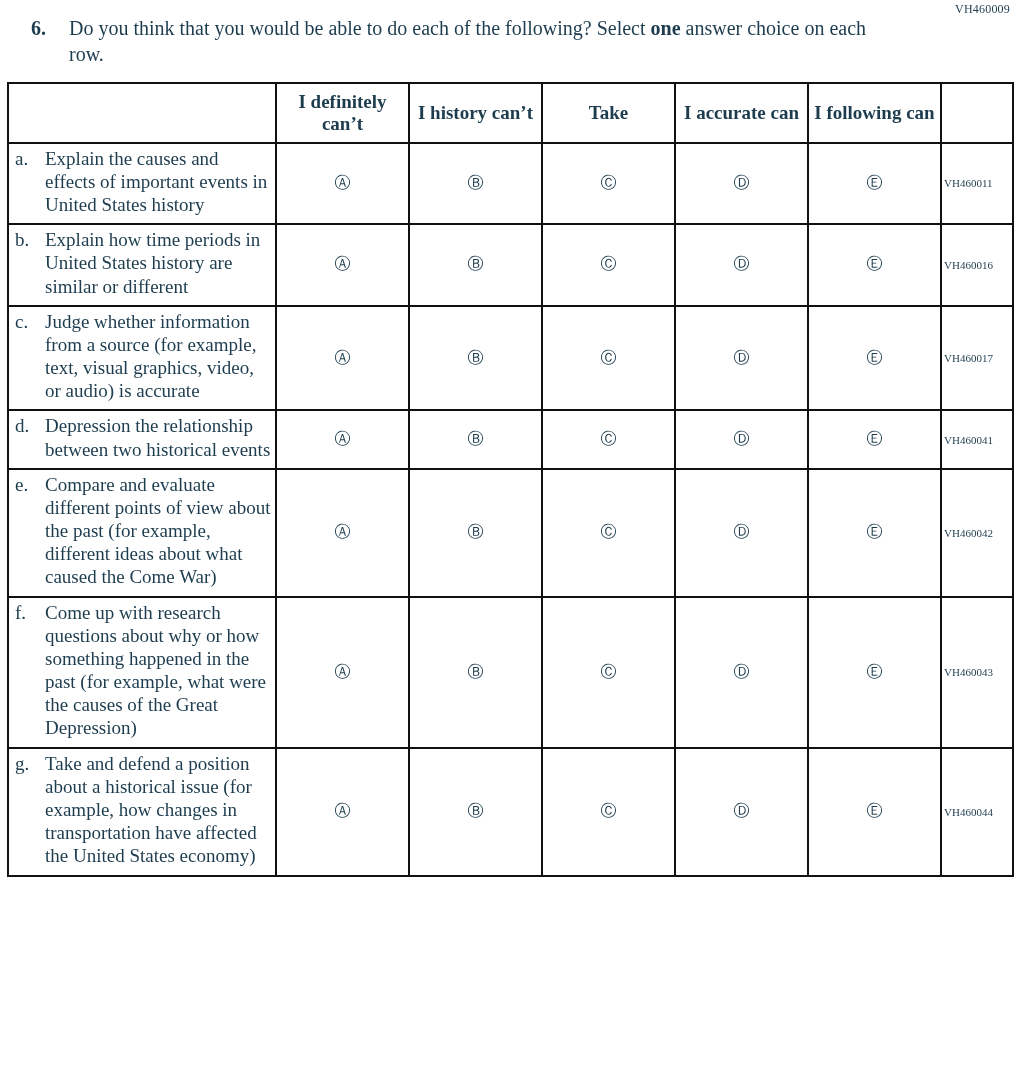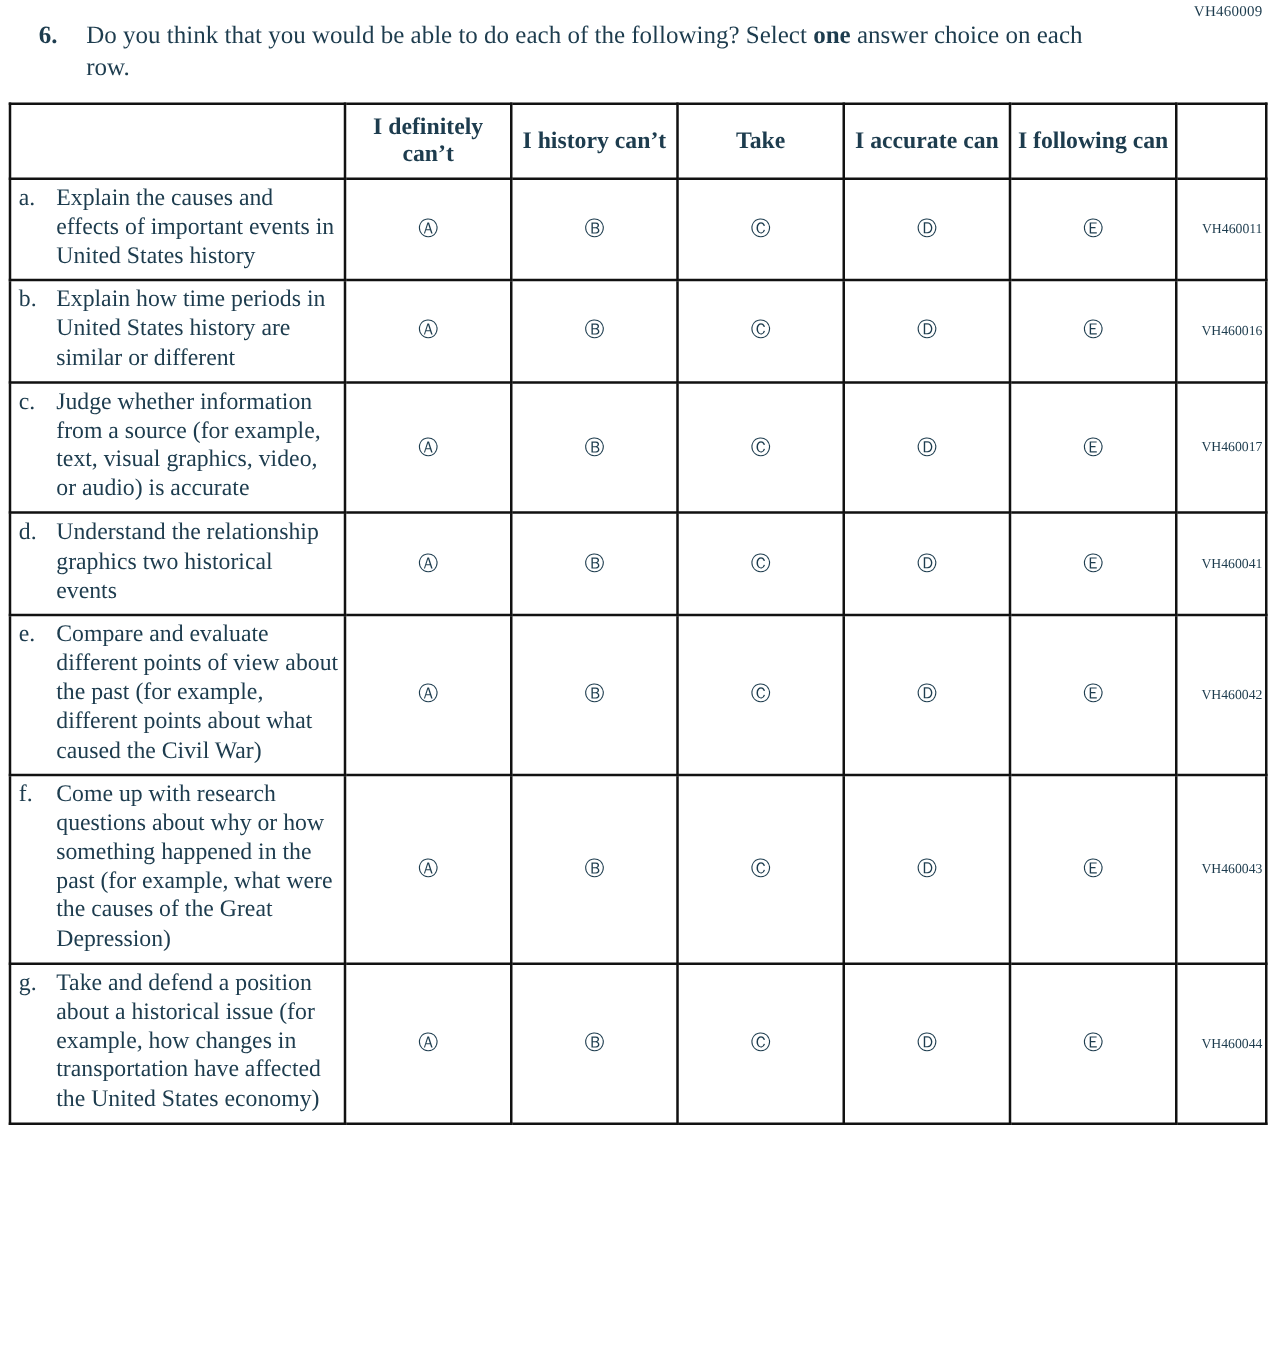--- a/index.html
+++ b/index.html
@@ -83,21 +83,21 @@
     vertical-align:middle;
   }
   .bubble{
     font-size:16px;
     font-family:"DejaVu Sans", sans-serif;
     cursor:pointer;
     user-select:none;
   }
   td.code{
     font-size:11px;
-    text-align:right;
+    text-align:left;
     vertical-align:middle;
     padding:0 2px;
     font-family:"Liberation Serif", serif;
   }
 </style>
 </head>
 <body>
 
 <div class="page">
 
@@ -172,36 +172,36 @@
     <td class="opt"><span class="bubble">Ⓒ</span></td>
     <td class="opt"><span class="bubble">Ⓓ</span></td>
     <td class="opt"><span class="bubble">Ⓔ</span></td>
     <td class="code">VH460017</td>
   </tr>
 
   <tr>
     <td class="stub">
       <div class="stubwrap">
         <span class="letter">d.</span>
-        <span class="rowtext">Understand the relationship graphics two historical events</span>
+        <span class="rowtext">Depression the relationship between two historical events</span>
       </div>
     </td>
     <td class="opt"><span class="bubble">Ⓐ</span></td>
     <td class="opt"><span class="bubble">Ⓑ</span></td>
     <td class="opt"><span class="bubble">Ⓒ</span></td>
     <td class="opt"><span class="bubble">Ⓓ</span></td>
     <td class="opt"><span class="bubble">Ⓔ</span></td>
     <td class="code">VH460041</td>
   </tr>
 
   <tr>
     <td class="stub">
       <div class="stubwrap">
         <span class="letter">e.</span>
-        <span class="rowtext">Compare and evaluate different points of view about the past (for example, different points about what caused the Civil War)</span>
+        <span class="rowtext">Compare and evaluate different points of view about the past (for example, different ideas about what caused the Come War)</span>
       </div>
     </td>
     <td class="opt"><span class="bubble">Ⓐ</span></td>
     <td class="opt"><span class="bubble">Ⓑ</span></td>
     <td class="opt"><span class="bubble">Ⓒ</span></td>
     <td class="opt"><span class="bubble">Ⓓ</span></td>
     <td class="opt"><span class="bubble">Ⓔ</span></td>
     <td class="code">VH460042</td>
   </tr>
 

